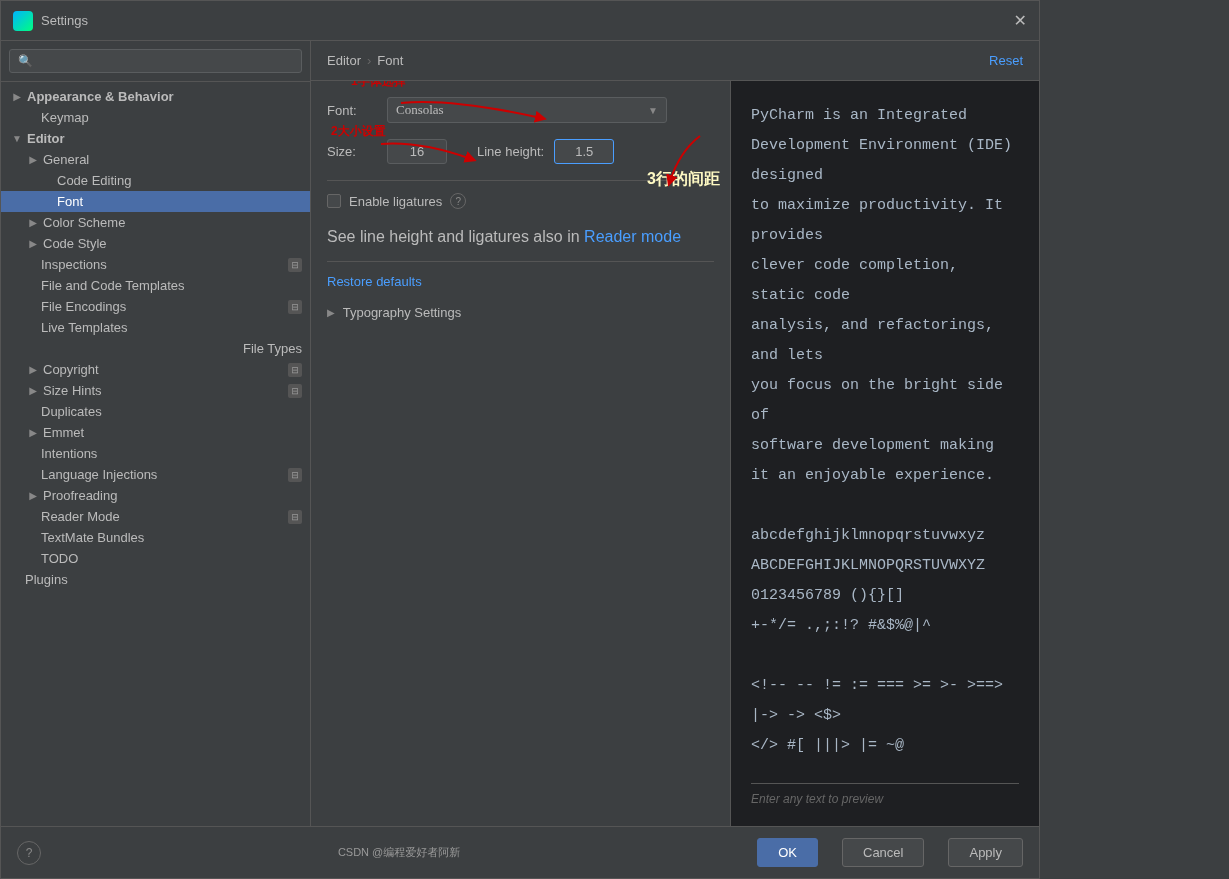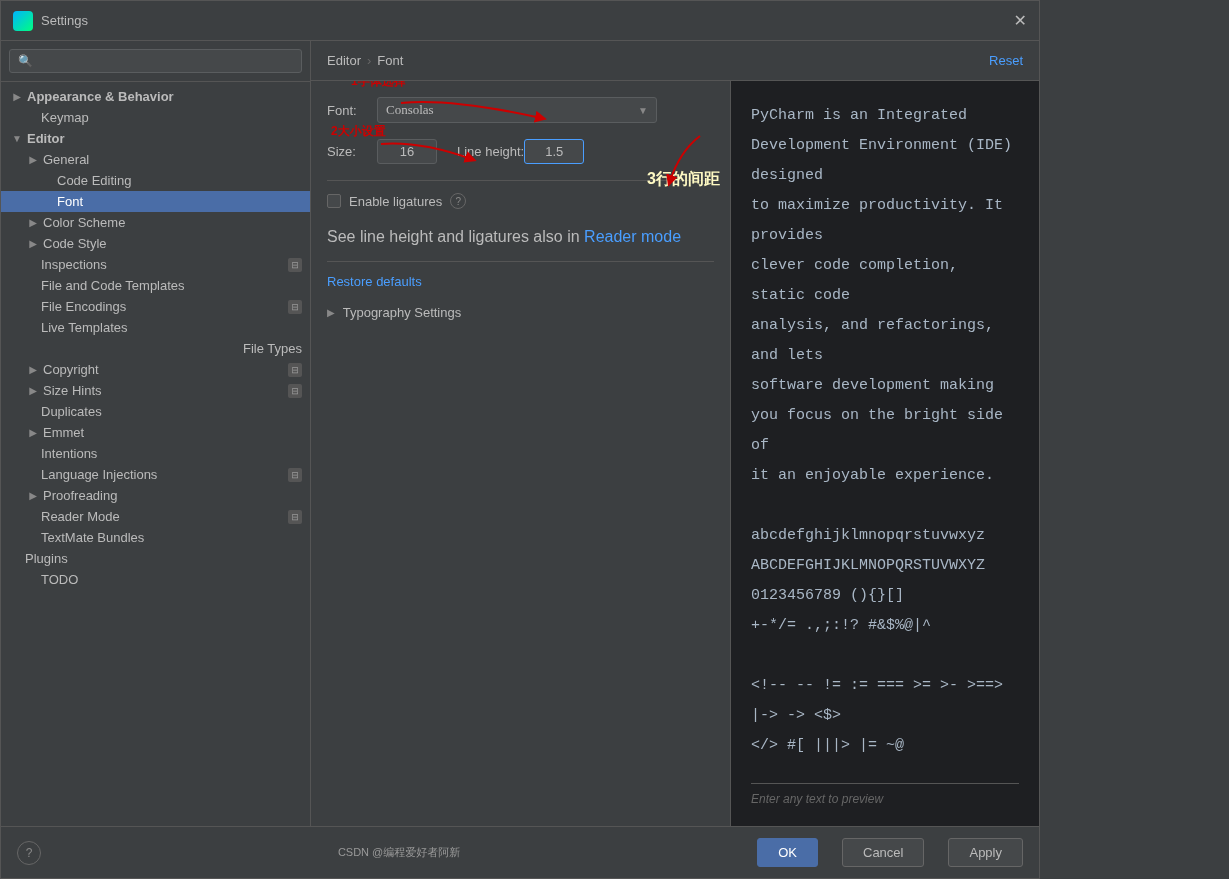--- a/index.html
+++ b/index.html
@@ -30,21 +30,21 @@
     .main { flex: 1; display: flex; flex-direction: column; background: #3c3f41; }
     .main-header { padding: 12px 16px; display: flex; align-items: center; justify-content: space-between; border-bottom: 1px solid #555; }
     .breadcrumb { display: flex; align-items: center; gap: 6px; color: #bbbbbb; font-size: 13px; }
     .breadcrumb-sep { color: #666; }
     .reset-link { color: #4a9eff; font-size: 13px; cursor: pointer; }
 
     .main-body { display: flex; flex: 1; overflow: hidden; }
 
     .settings-panel { width: 420px; padding: 16px; border-right: 1px solid #555; overflow-y: auto; }
 
-    .setting-row { display: flex; align-items: center; margin-bottom: 16px; }
+    .setting-row { display: flex; align-items: center; margin-bottom: 16px; gap: 10px; }
     .setting-label { color: #bbbbbb; font-size: 13px; min-width: 50px; }
     .font-dropdown { background: #45484a; border: 1px solid #5a5d5f; color: #bbbbbb; padding: 4px 8px; border-radius: 3px; font-size: 13px; width: 280px; display: flex; align-items: center; justify-content: space-between; cursor: pointer; font-family: Liberation Serif, serif; }
     .font-dropdown-arrow { color: #888; font-size: 10px; }
     .size-input { background: #45484a; border: 1px solid #5a5d5f; color: #bbbbbb; padding: 4px 6px; border-radius: 3px; font-size: 13px; width: 60px; text-align: center; }
     .line-height-label { color: #bbbbbb; font-size: 13px; margin-left: 20px; }
     .line-height-input { background: #45484a; border: 1px solid #4a9eff; color: #bbbbbb; padding: 4px 6px; border-radius: 3px; font-size: 13px; width: 60px; text-align: center; }
 
     .checkbox-row { display: flex; align-items: center; gap: 8px; margin-bottom: 16px; }
     .checkbox-box { width: 14px; height: 14px; border: 1px solid #666; background: #45484a; border-radius: 2px; }
     .checkbox-label { color: #bbbbbb; font-size: 13px; }
@@ -185,27 +185,27 @@
           </div>
           <div class="tree-item" style="padding-left: 24px;">
             <span style="width: 16px; display: inline-block;"></span>
             <span>Reader Mode</span>
             <div class="tree-icon-indicator">⊟</div>
           </div>
           <div class="tree-item" style="padding-left: 24px;">
             <span style="width: 16px; display: inline-block;"></span>
             <span>TextMate Bundles</span>
           </div>
+          <div class="tree-item" style="padding-left: 24px;">
+            <span style="width: 16px; display: inline-block;"></span>
+            <span>TODO</span>
+          </div>
           <div class="tree-item" style="padding-left: 8px;">
             <span style="width: 16px; display: inline-block;"></span>
             <span>Plugins</span>
-          </div>
-          <div class="tree-item" style="padding-left: 24px;">
-            <span style="width: 16px; display: inline-block;"></span>
-            <span>TODO</span>
           </div>
         </div>
     </div>
 
     <div class="main">
 
       <div class="main-header">
         <div class="breadcrumb">
           <span>Editor</span>
           <span class="breadcrumb-sep">›</span>
@@ -289,22 +289,22 @@
           </div>
         </div>
 
         <div class="preview-panel">
           <div class="preview-text" id="preview-text">
               <p>PyCharm is an Integrated</p>
               <p>Development Environment (IDE) designed</p>
               <p>to maximize productivity.  It provides</p>
               <p>clever code completion, static code</p>
               <p>analysis, and refactorings, and lets</p>
+              <p>you focus on the bright side of</p>
               <p>software development making</p>
-              <p>you focus on the bright side of</p>
               <p>it an enjoyable experience.</p>
               <p>&nbsp;</p>
               <p>abcdefghijklmnopqrstuvwxyz</p>
               <p>ABCDEFGHIJKLMNOPQRSTUVWXYZ</p>
               <p>  0123456789  (){}[]</p>
               <p>  +-*/=  .,;:!?  #&amp;$%@|^</p>
               <p>&nbsp;</p>
               <p>&lt;!-- -- != := === &gt;= &gt;-  &gt;==&gt;  |-&gt; -&gt; &lt;$&gt;</p>
               <p>&lt;/&gt; #[  |||&gt;  |= ~@</p>
             </div>

